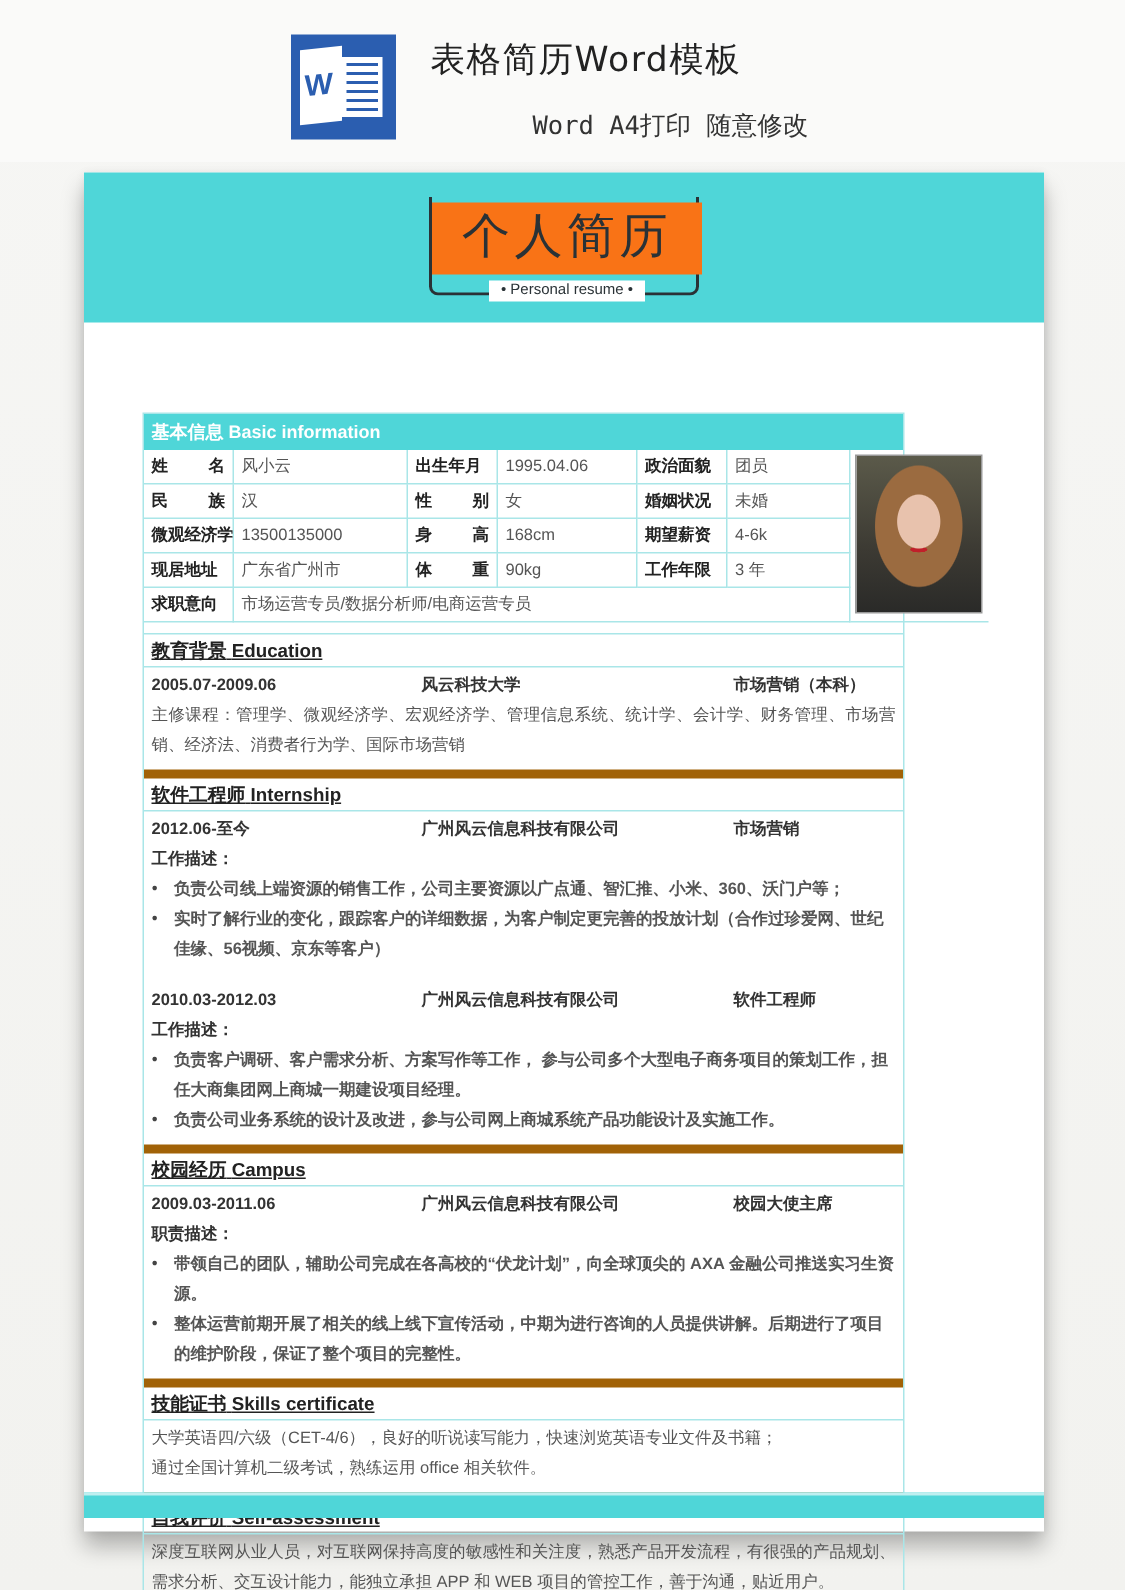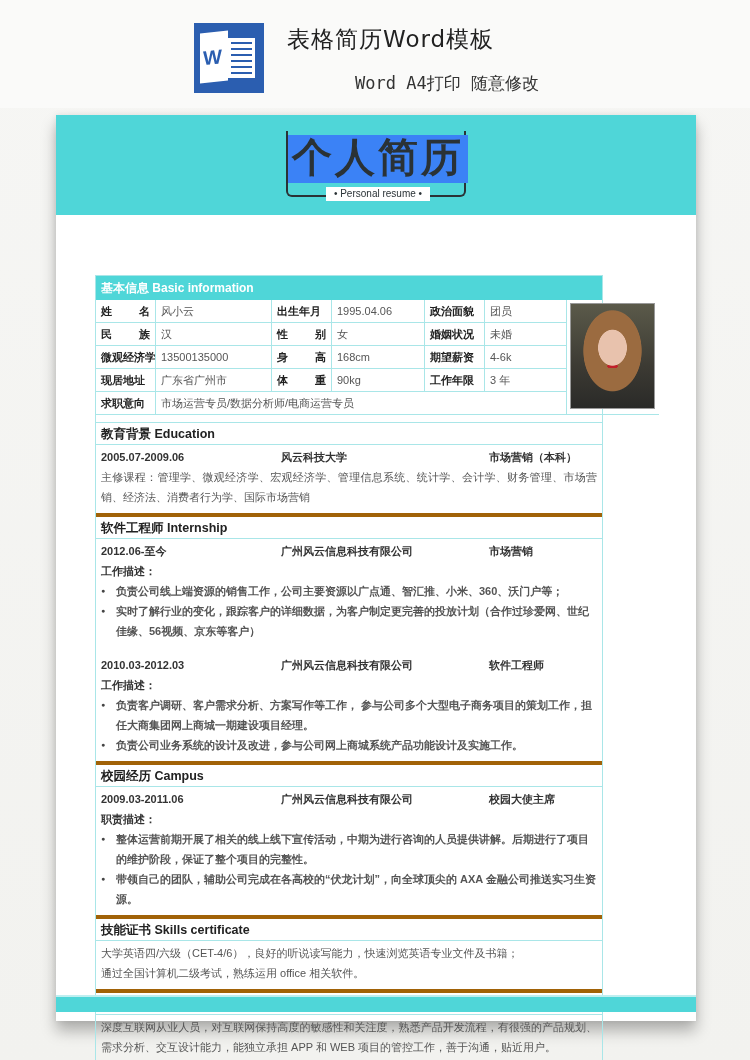--- a/index.html
+++ b/index.html
@@ -51,22 +51,22 @@
   }
   .header-band {
     position: absolute; left: 0; top: 0; width: 640px; height: 100px; background: #4fd6d8;
   }
   .logo-title {
     position: absolute; left: 230px; top: 16px; width: 180px; height: 66px;
     border: 2px solid #2a3236; border-top: none; border-radius: 0 0 6px 6px;
   }
   .logo-title .cn {
     position: absolute; left: 0; top: 4px; width: 180px; text-align: center;
-    font-size: 40px; color: #2a3236; letter-spacing: 3px; font-weight: 700;
-    background: #3b82f6; height: 48px; line-height: 44px;
+    font-size: 32px; color: #2a3236; letter-spacing: 3px; font-weight: 400;
+    background: #f97316; height: 48px; line-height: 44px;
     font-family: "DejaVu Sans", sans-serif;
   }
   .logo-title .en {
     position: absolute; left: 38px; top: 56px; width: 104px; text-align: center;
     font-size: 10px; color: #2a3236; background: #ffffff; height: 14px; line-height: 14px;
   }
   .footer-band {
     position: absolute; left: 0; top: 880px; width: 640px; height: 17px; background: #4fd6d8;
     border-top: 2px solid #bfeff0;
   }
@@ -102,22 +102,23 @@
       radial-gradient(ellipse 16px 20px at 50% 42%, #e8c2ad 0 88%, transparent 92%),
       radial-gradient(ellipse 6px 2px at 50% 60%, #c0202a 0 90%, transparent 100%),
       radial-gradient(ellipse 36px 50px at 50% 45%, #9b6b40 0 80%, transparent 82%),
       linear-gradient(#5b5a4a, #3c3a33 60%, #2a2a28);
     position: relative;
   }
   .spacer { height: 8px; border-bottom: 1px solid #a9e6e8; }
   .sec-head {
     height: 22px; line-height: 22px; padding-left: 5px; font-weight: bold; font-size: 12.5px; color: #222;
     border-bottom: 1px solid #a9e6e8;
-  }
-  .sec-body { padding: 2px 5px 6px 5px; border-bottom: 4px solid #a16207; color: #555; line-height: 20px; }
+    text-decoration: underline;
+  }
+  .sec-body { padding: 2px 5px 6px 5px; border-bottom: 6px solid #a16207; color: #555; line-height: 20px; }
   .sec-body.last { border-bottom: none; }
   .entry-row { display: flex; font-weight: bold; color: #333; height: 20px; line-height: 20px; }
   .entry-row .date { width: 180px; }
   .entry-row .org { width: 208px; }
   .entry-row .role { flex: 1; }
   .desc-label { font-weight: bold; color: #333; }
   ul.bullets { list-style: none; font-weight: bold; }
   ul.bullets li { position: relative; padding-left: 15px; }
   ul.bullets li::before { content: "●"; position: absolute; left: 0; top: 0; font-size: 7px; color: #444; }
   .gap { height: 14px; }
@@ -253,22 +254,22 @@
       <span>校园经历</span> <span>Campus</span>
     </div>
     <div class="sec-body">
       <div class="entry-row">
         <span class="date">2009.03-2011.06</span>
         <span class="org">广州风云信息科技有限公司</span>
         <span class="role">校园大使主席</span>
       </div>
       <div class="desc-label">职责描述：</div>
       <ul class="bullets">
+        <li>带领自己的团队，辅助公司完成在各高校的“伏龙计划”，向全球顶尖的 AXA 金融公司推送实习生资源。</li>
         <li>整体运营前期开展了相关的线上线下宣传活动，中期为进行咨询的人员提供讲解。后期进行了项目的维护阶段，保证了整个项目的完整性。</li>
-        <li>带领自己的团队，辅助公司完成在各高校的“伏龙计划”，向全球顶尖的 AXA 金融公司推送实习生资源。</li>
       </ul>
     </div>
 
     <div class="sec-head">
       <span>技能证书</span> <span>Skills certificate</span>
     </div>
     <div class="sec-body">
       <div>大学英语四/六级（CET-4/6），良好的听说读写能力，快速浏览英语专业文件及书籍；</div>
       <div>通过全国计算机二级考试，熟练运用 office 相关软件。</div>
     </div>

